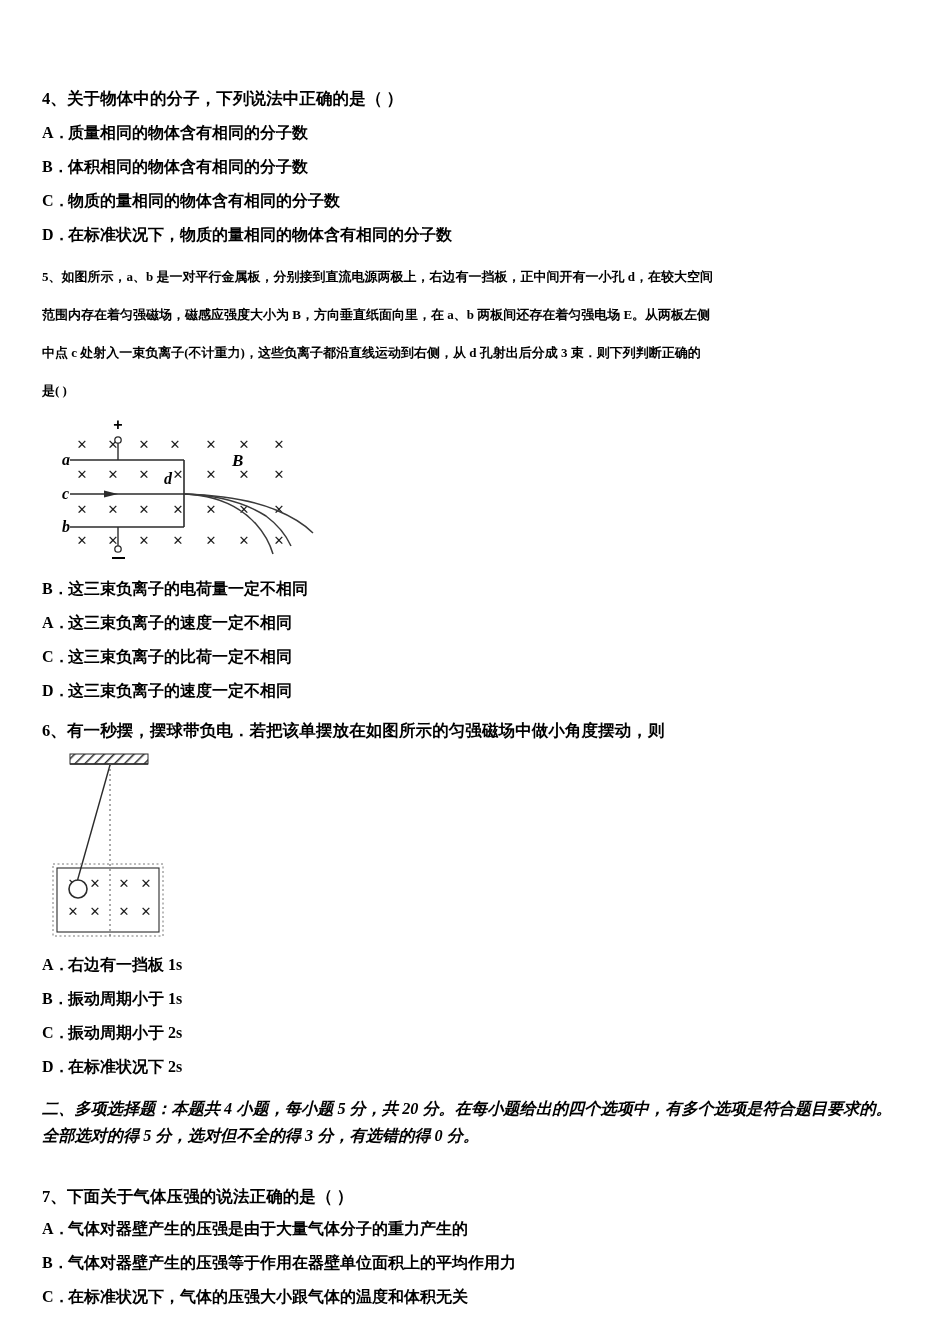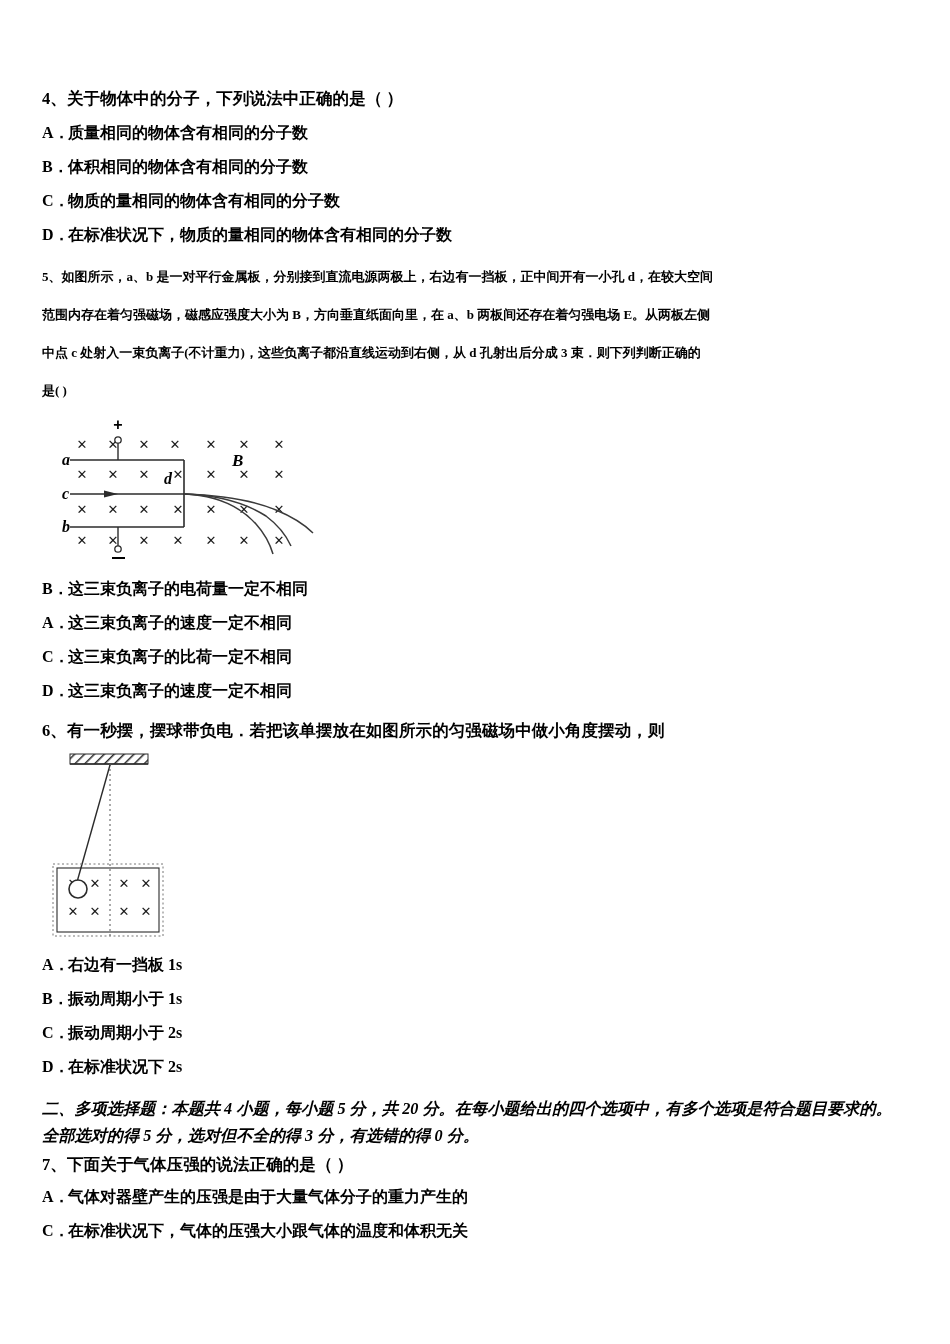--- a/index.html
+++ b/index.html
@@ -286,23 +286,26 @@
     </div>
 
     <div class="sp-md"></div>
 
     <div class="sectionhead">
       <div>二、多项选择题：本题共 4 小题，每小题 5 分，共 20 分。在每小题给出的四个选项中，有多个选项是符合题目要求的。</div>
       <div>全部选对的得 5 分，选对但不全的得 3 分，有选错的得 0 分。</div>
     </div>
 
     <div>
-      <div class="qline" style="line-height:30px;">7、下面关于气体压强的说法正确的是（      ）</div>
+      <div class="qline" style="line-height:30px;margin-top:32px;">7、下面关于气体压强的说法正确的是（      ）</div>
       <div class="opt">
         <span class="lbl">A．</span><span class="txt">气体对器壁产生的压强是由于大量气体分子的重力产生的</span>
+      </div>
+      <div class="opt">
+        <span class="lbl">B．</span><span class="txt">气体对器壁产生的压强等于作用在器壁单位面积上的平均作用力</span>
       </div>
       <div class="opt">
         <span class="lbl">C．</span><span class="txt">在标准状况下，气体的压强大小跟气体的温度和体积无关</span>
       </div>
     </div>
 
   </div>
 </div>
 
 </body></html>

